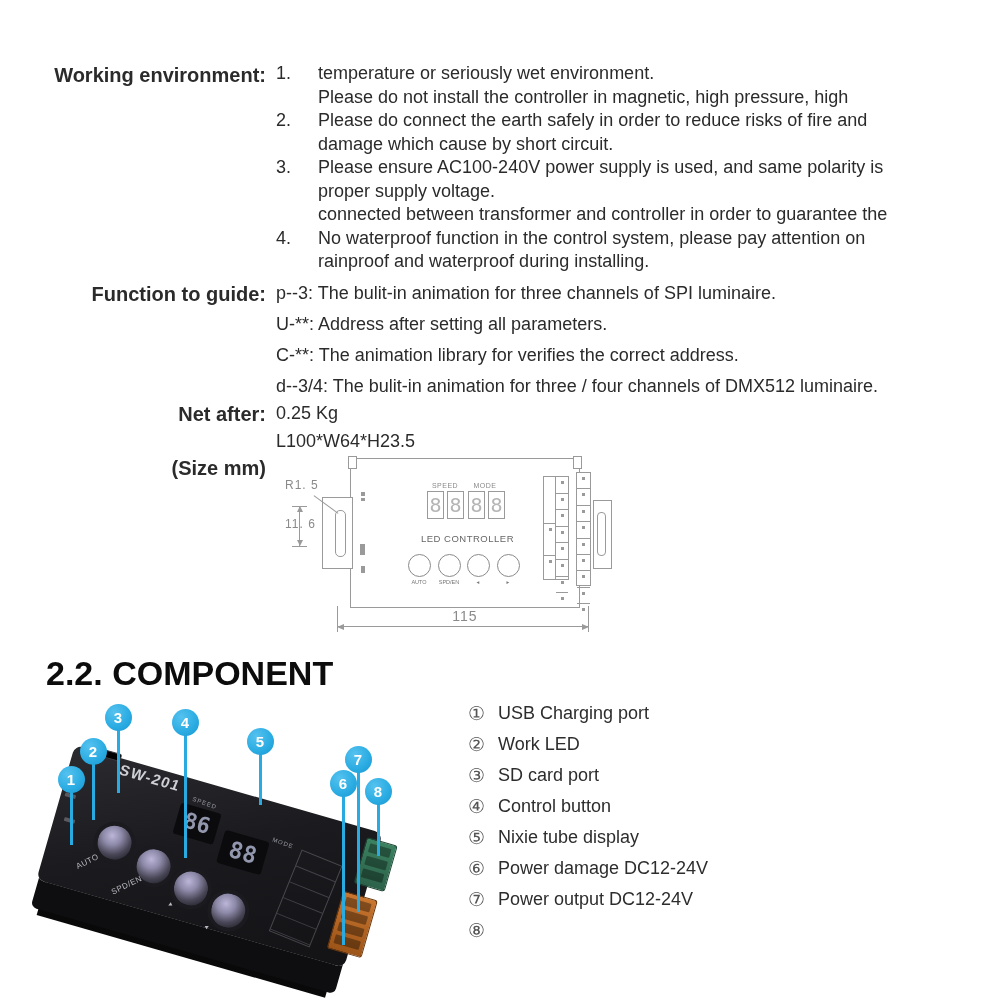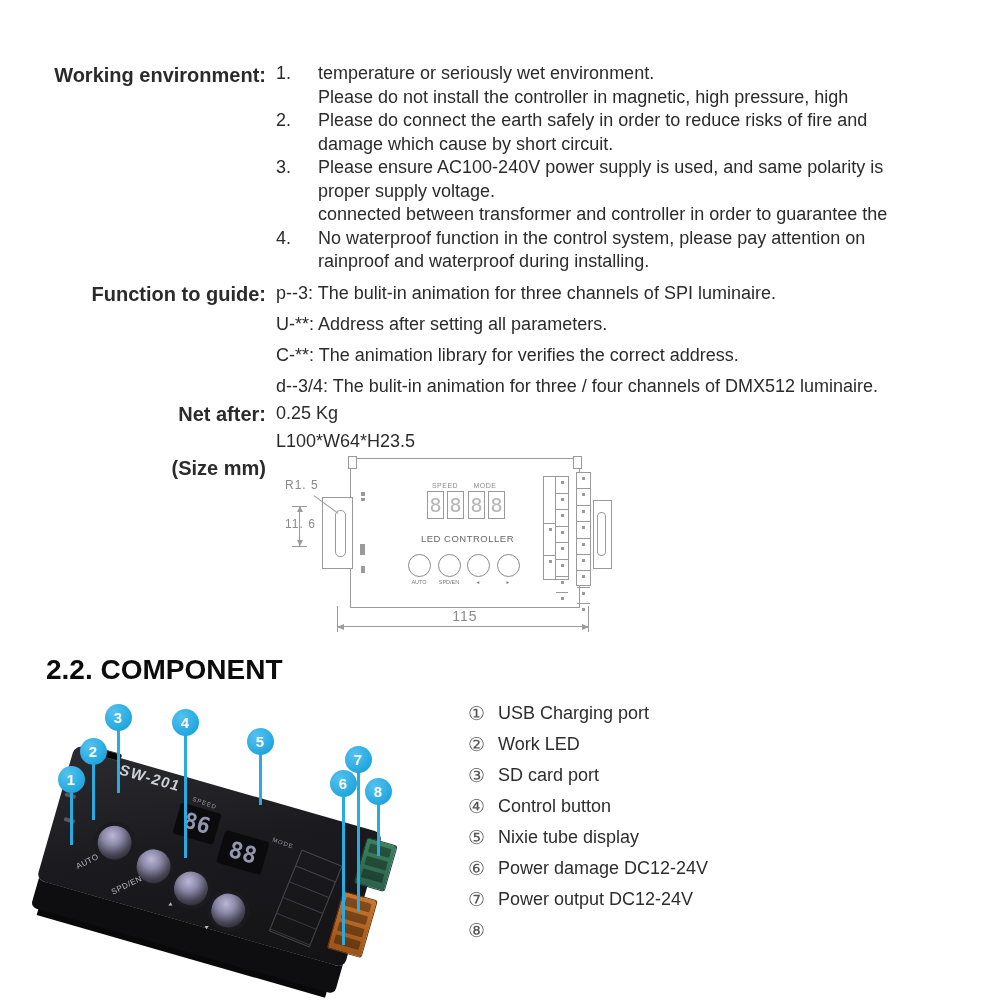--- a/index.html
+++ b/index.html
@@ -26,21 +26,21 @@
   .segbox{position:absolute;display:flex;gap:3px;}
   .segbox .cell{width:15px;height:26px;border:1px solid #9a9a9a;color:#b5b5b5;
                 font-family:"DejaVu Sans Mono",monospace;font-size:20px;line-height:26px;text-align:center;}
   .btn-circle{position:absolute;width:21px;height:21px;border:1px solid #8a8a8a;border-radius:50%;background:#fff;}
   .btn-lbl{position:absolute;width:34px;text-align:center;font-size:5.5px;color:#777;}
   .tcell{border-bottom:1px solid #9a9a9a;}
   .tdot{width:3px;height:3px;background:#9a9a9a;margin:4px auto 0;}
   .arr{width:0;height:0;position:absolute;}
 
   
-  .heading{position:absolute;left:46px;top:654px;font-size:28px;font-weight:700;color:#0c0c0c;letter-spacing:0px;}
+  .heading{position:absolute;left:46px;top:654px;font-size:34px;font-weight:700;color:#0c0c0c;letter-spacing:0px;}
 
   
   .photo{position:absolute;left:30px;top:690px;width:430px;height:311px;}
   .device{position:absolute;left:45px;top:55px;width:320px;height:140px;
           transform:rotate(16deg);transform-origin:0 0;border-radius:8px;
           background:linear-gradient(155deg,#2b2b30 0%,#1b1b1f 45%,#131316 100%);
           box-shadow:0 30px 0 -2px #0e0e10, 0 44px 0 -10px #09090a;}
   .dev-label{position:absolute;left:50px;top:2px;font-size:15px;font-weight:700;color:#cfd0d6;
              letter-spacing:1.5px;transform:skewX(-6deg);}
   .dev-slot{position:absolute;left:30px;top:-4px;width:16px;height:6px;background:#000;

